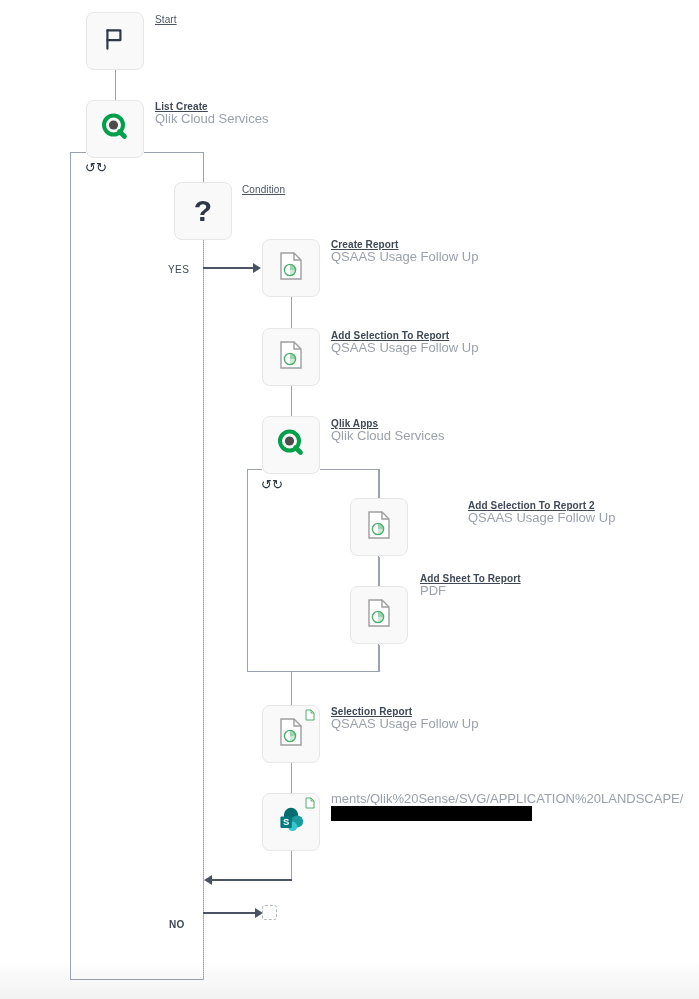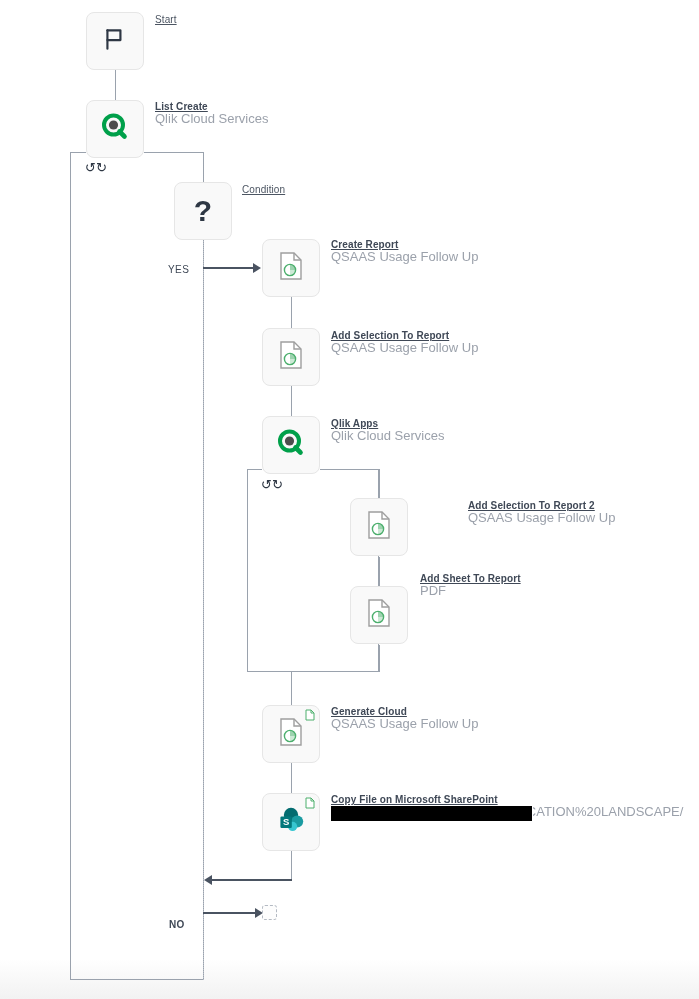--- a/index.html
+++ b/index.html
@@ -288,21 +288,21 @@
       <svg width="30" height="30" viewBox="0 0 28 30">
         <path d="M4 2 h13 l7 7 v19 h-20 z" fill="#ffffff" stroke="#9e9e9e" stroke-width="1.4"></path>
         <path d="M17 2 v7 h7" fill="none" stroke="#9e9e9e" stroke-width="1.4"></path>
         <circle cx="13" cy="19" r="5.6" fill="none" stroke="#4CAF6D" stroke-width="1.4"></circle>
         <path d="M13 19 L13 13.4 A5.6 5.6 0 0 1 18.6 19 Z" fill="#4CAF6D" opacity=".55"></path>
         <path d="M13 19 L18.6 19 A5.6 5.6 0 0 1 13 24.6 Z" fill="#4CAF6D" opacity=".28"></path>
       </svg>
     </span>
   </div>
   <div class="label" style="left:331px; top:705px;">
-    <div class="title">Generate Cloud</div>
+    <div class="title">Selection Report</div>
     <div class="sub">QSAAS Usage Follow Up</div>
   </div>
 
   <div class="node" style="left:262px; top:793px;">
     <span class="badge">
       <svg width="10" height="12" viewBox="0 0 10 12">
         <path d="M1 1 h5 l3 3 v7 h-8 z" fill="#ffffff" stroke="#4CAF6D" stroke-width="1"></path>
         <path d="M6 1 v3 h3" fill="none" stroke="#4CAF6D" stroke-width="1"></path>
       </svg>
     </span>
@@ -310,21 +310,20 @@
       <svg width="32" height="32" viewBox="0 0 32 32">
         <circle cx="16" cy="11" r="7.2" fill="#036C70"></circle>
         <circle cx="22.2" cy="17.6" r="6" fill="#1A9BA1"></circle>
         <circle cx="17.6" cy="22.4" r="4.6" fill="#37C6D0"></circle>
         <rect x="5.4" y="12.6" width="11.4" height="11.4" rx="1.2" fill="#03787C"></rect>
         <text x="11.1" y="21.3" text-anchor="middle" font-family="&quot;Liberation Sans&quot;, sans-serif" font-size="9.5" font-weight="bold" fill="#ffffff">S</text>
       </svg>
     </span>
   </div>
   <div class="label" style="left:331px; top:793px;">
-    <div class="title">Copy File on Microsoft SharePoint</div>
     <div class="sub">ments/Qlik%20Sense/SVG/APPLICATION%20LANDSCAPE/</div>
   </div>
 
   <div class="redact" style="left:330px; top:805px; width:203px; height:17px;"></div>
 
   <div class="node ghost" style="left:262px; top:905px;"></div>
 
 </div>
 
 </body></html>

